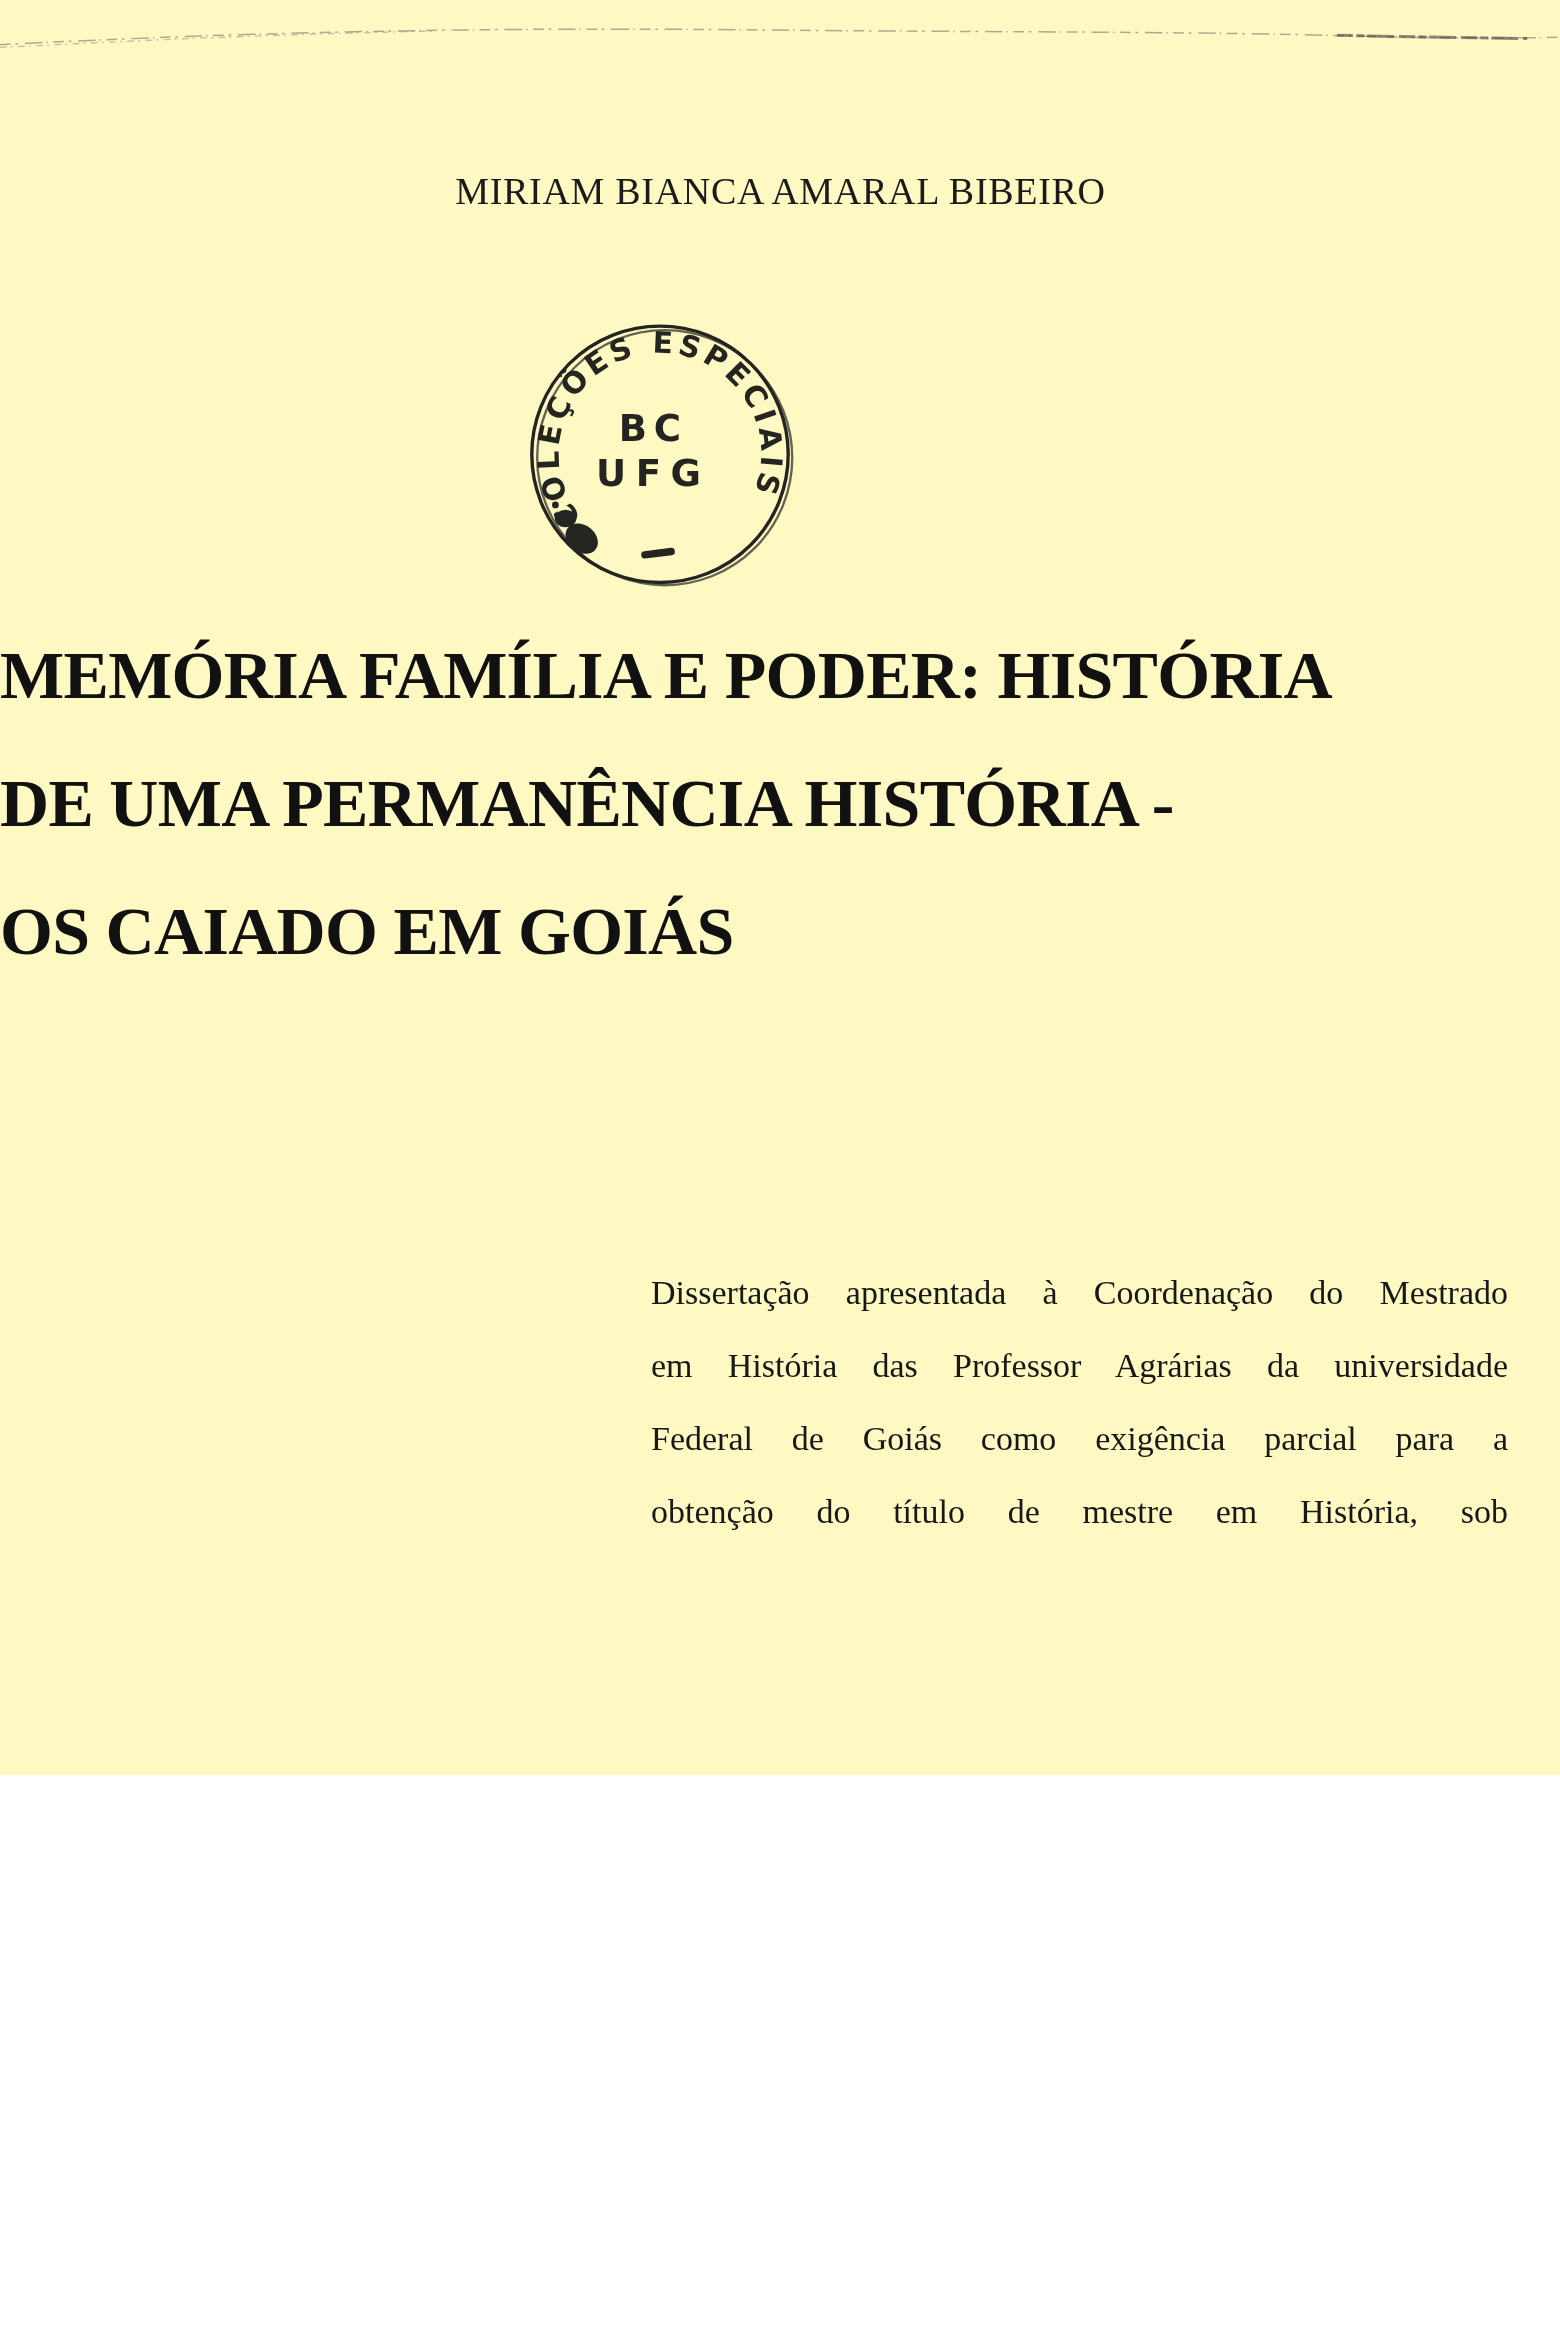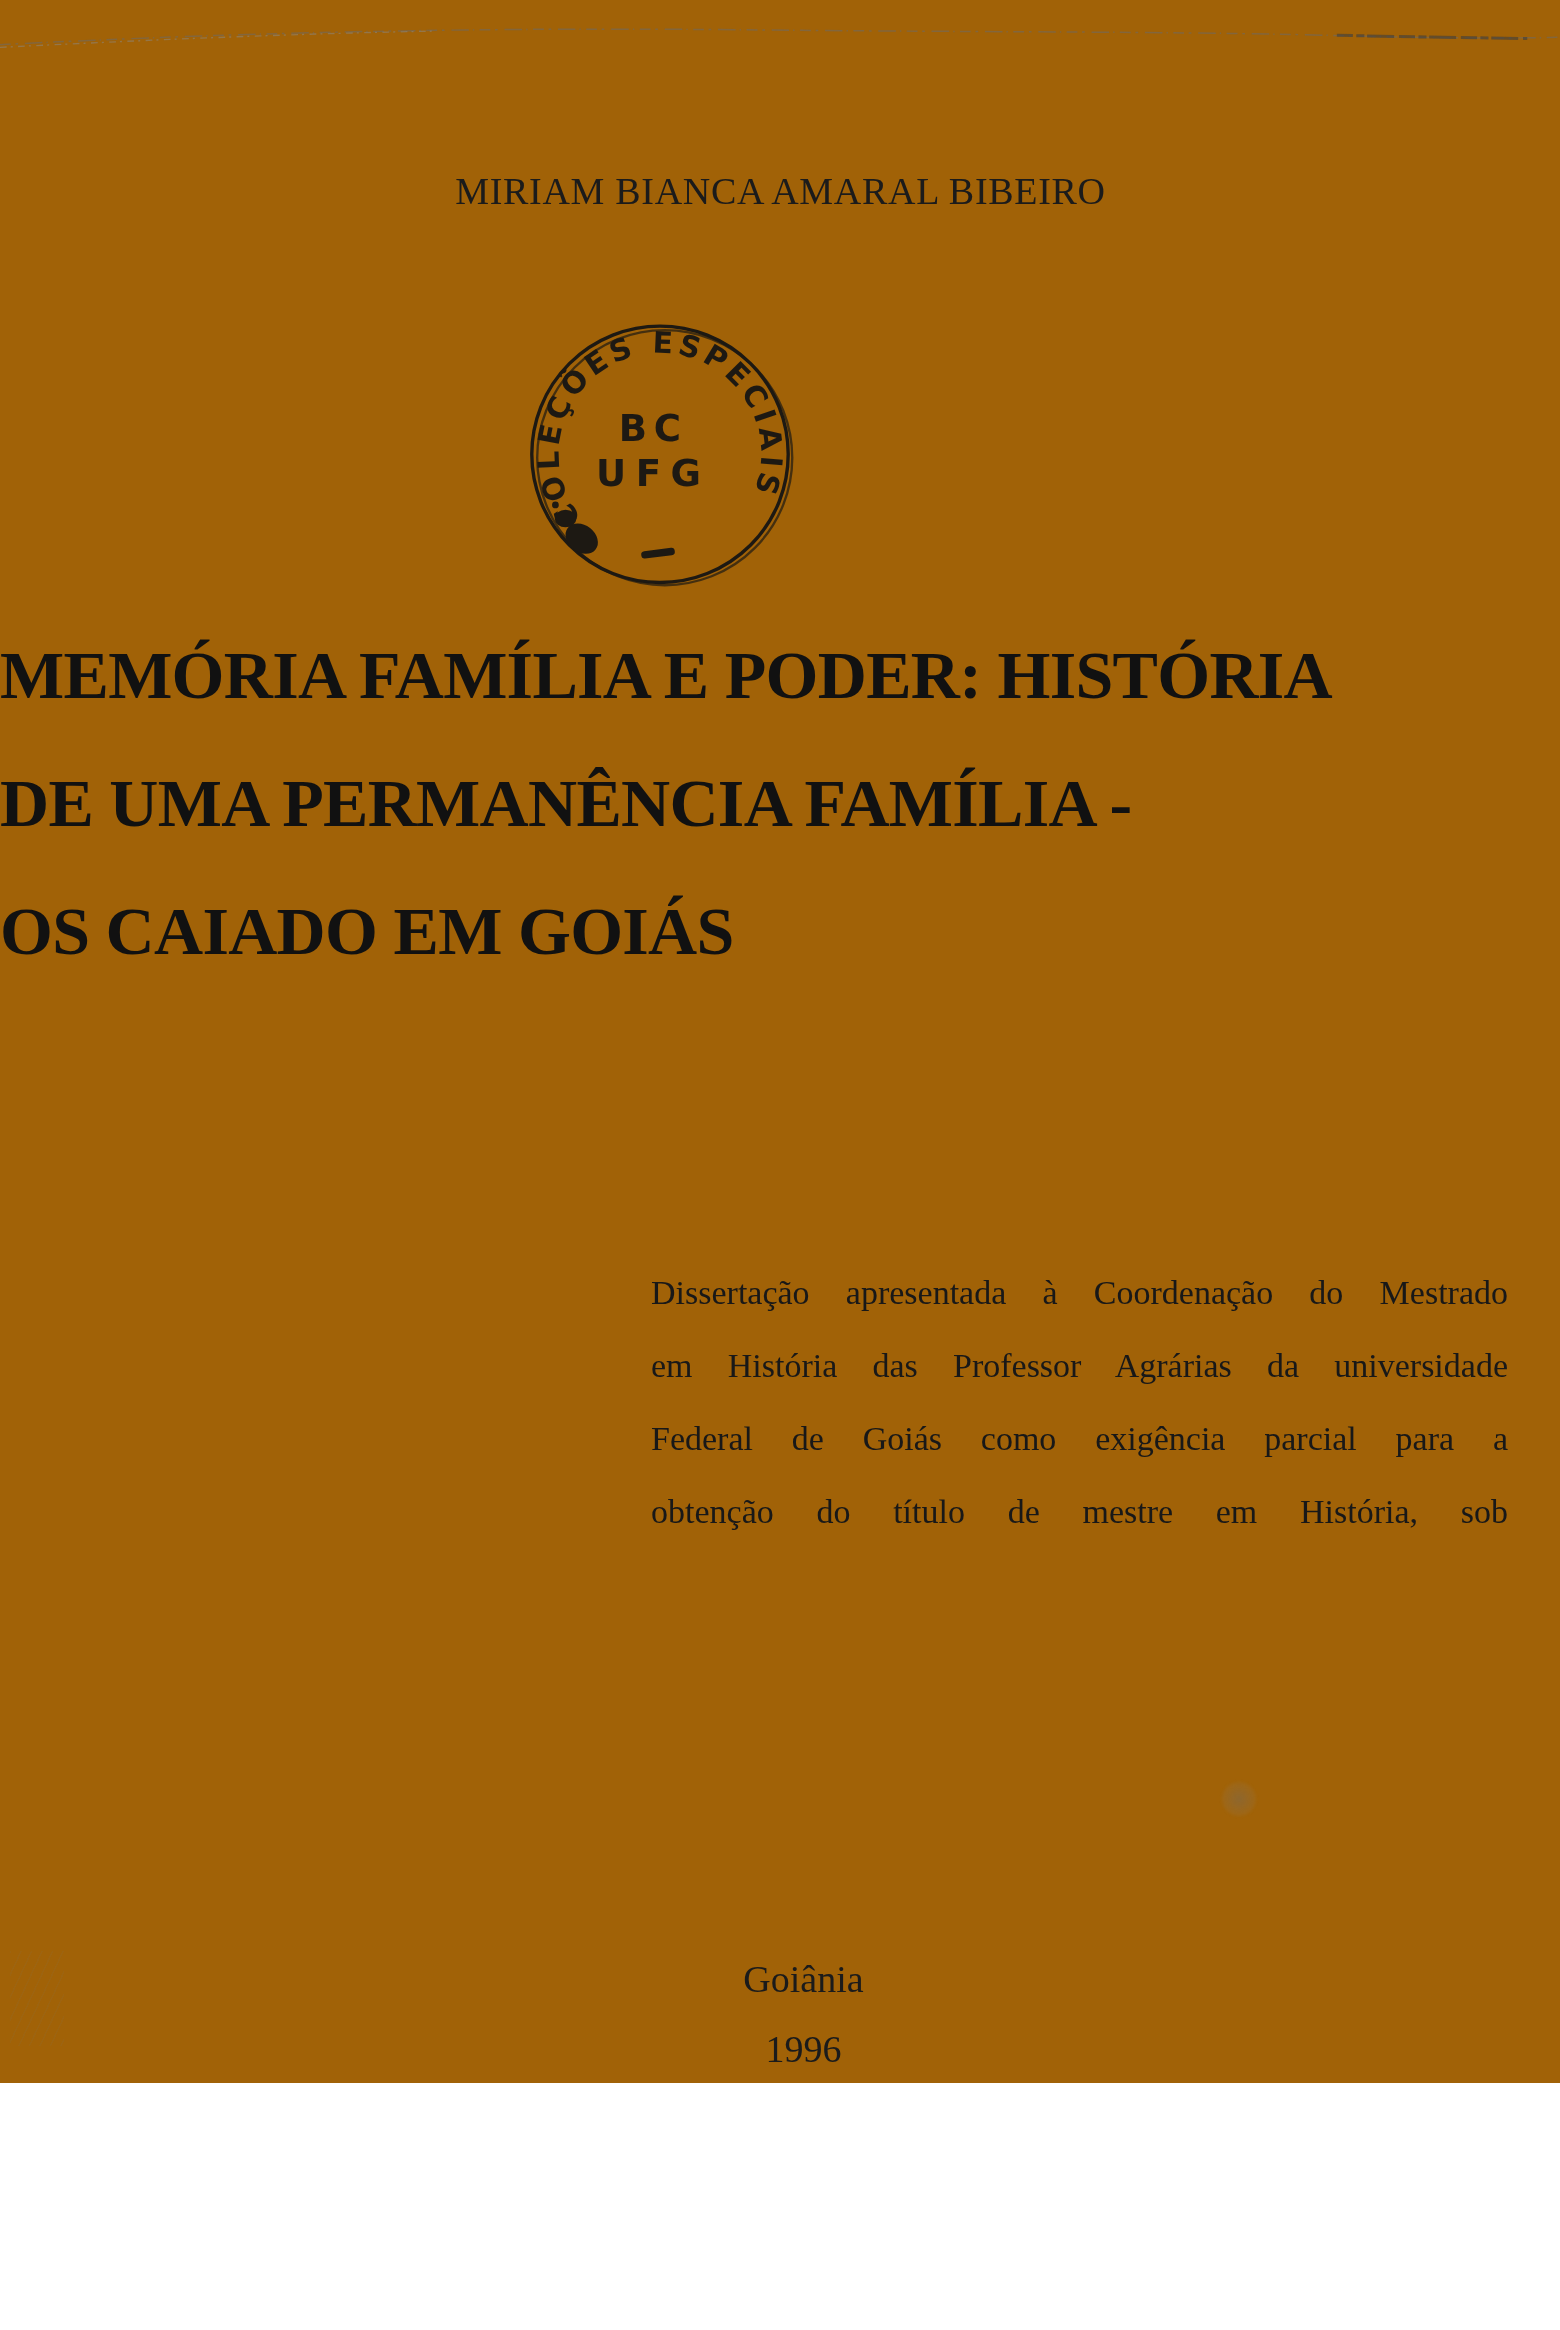--- a/index.html
+++ b/index.html
@@ -3,22 +3,22 @@
 <meta charset="utf-8">
 <style>
   html, body {
     margin: 0;
     padding: 0;
     background: #ffffff;
   }
   .page {
     position: relative;
     width: 1561px;
-    height: 2083px;
-    background: #a16207;
+    height: 1775px;
+    background: #fef9c3;
     overflow: hidden;
     font-family: "Liberation Serif", serif;
     color: #161616;
   }
 
   
   .top-scratch {
     position: absolute;
     left: 0; top: 0;
     width: 1561px; height: 88px;
@@ -162,21 +162,21 @@
       <text x="190" y="252" text-anchor="middle" font-family="DejaVu Sans, sans-serif" font-size="55" font-weight="bold" letter-spacing="14" fill="#141414">UFG</text>
       <rect x="172" y="346" width="50" height="11" rx="5" transform="rotate(-7 197 351)"></rect>
       <ellipse cx="84" cy="330" rx="26" ry="20" transform="rotate(38 84 330)"></ellipse>
       <ellipse cx="60" cy="300" rx="16" ry="13"></ellipse>
       <circle cx="45" cy="280" r="5"></circle>
     </g>
   </svg>
 
   <div class="title-block">
     <div class="title-line">MEMÓRIA FAMÍLIA E PODER: HISTÓRIA</div>
-    <div class="title-line">DE UMA PERMANÊNCIA FAMÍLIA -</div>
+    <div class="title-line">DE UMA PERMANÊNCIA HISTÓRIA -</div>
     <div class="title-line">OS CAIADO EM GOIÁS</div>
   </div>
 
   <div class="presentation-block">
     <div class="presentation-line">
       <span>Dissertação apresentada à Coordenação do Mestrado</span>
     </div>
     <div class="presentation-line">
       <span>em História das Professor Agrárias da universidade</span>
     </div>

